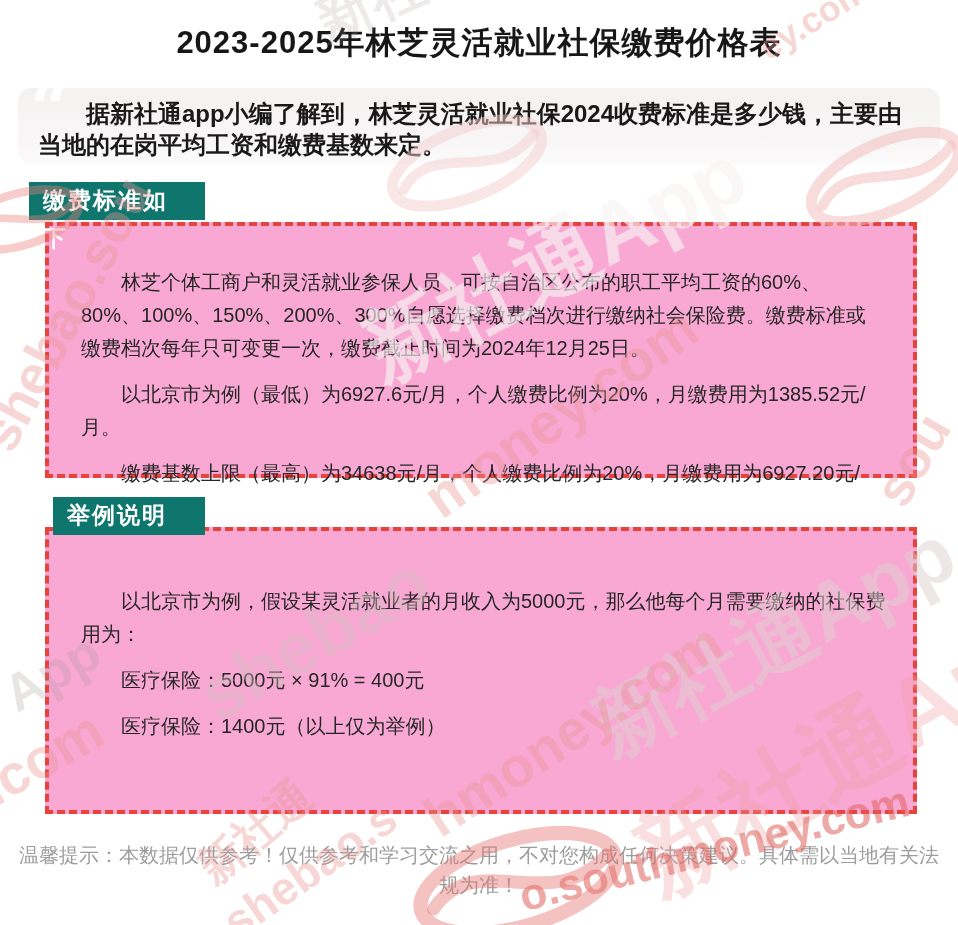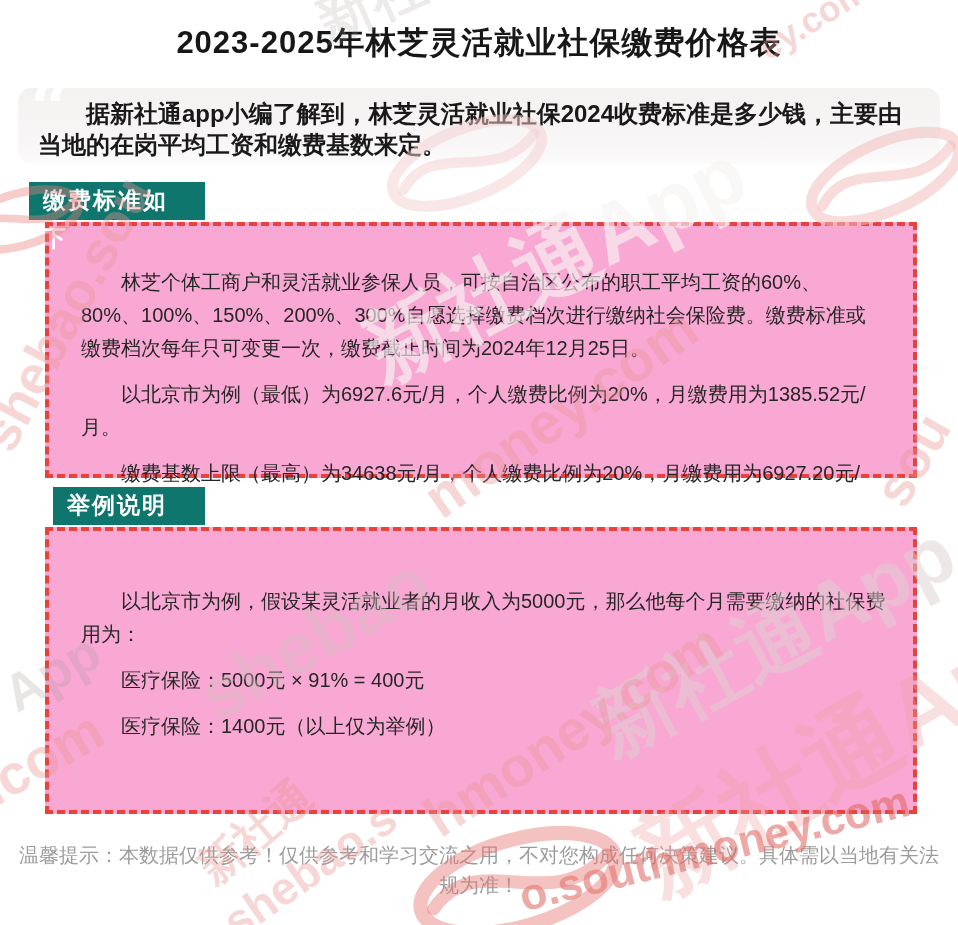--- a/index.html
+++ b/index.html
@@ -15,21 +15,21 @@
          background:linear-gradient(180deg,#f4f1f1 0%,#f8f6f6 70%,#fcfbfb 100%);z-index:2;}
   .intro .quote{position:absolute;left:12px;top:-14px;font-size:70px;line-height:1;
          color:#ffffff;font-weight:700;font-family:"DejaVu Serif","Liberation Serif",serif;}
   .intro p{margin:0;padding:10px 18px 0 20px;font-size:24px;line-height:31px;
          text-indent:2em;color:#191919;font-weight:600;}
 
   
   .sec-label{position:absolute;height:38px;line-height:38px;background:#0f766e;color:#fff;
          font-size:23px;font-weight:600;padding:0 14px;letter-spacing:2px;z-index:3;font-family:Liberation Serif, serif;}
   .label1{left:29px;top:182px;width:148px;}
-  .label2{left:53px;top:487px;width:124px;padding:0 14px;}
+  .label2{left:53px;top:497px;width:124px;padding:0 14px;}
 
   
   .dashed-box{position:absolute;left:45px;width:872px;box-sizing:border-box;
          border:4px dashed #e8423c;background:#f9a8d4;z-index:1;}
   .box1{top:222px;height:256px;padding:40px 34px 0 32px;}
   .box2{top:527px;height:287px;padding:54px 20px 0 32px;}
   .dashed-box p{margin:0 0 13px 0;font-size:20px;line-height:33px;text-indent:2em;
          color:#262626;font-weight:500;}
 
   

